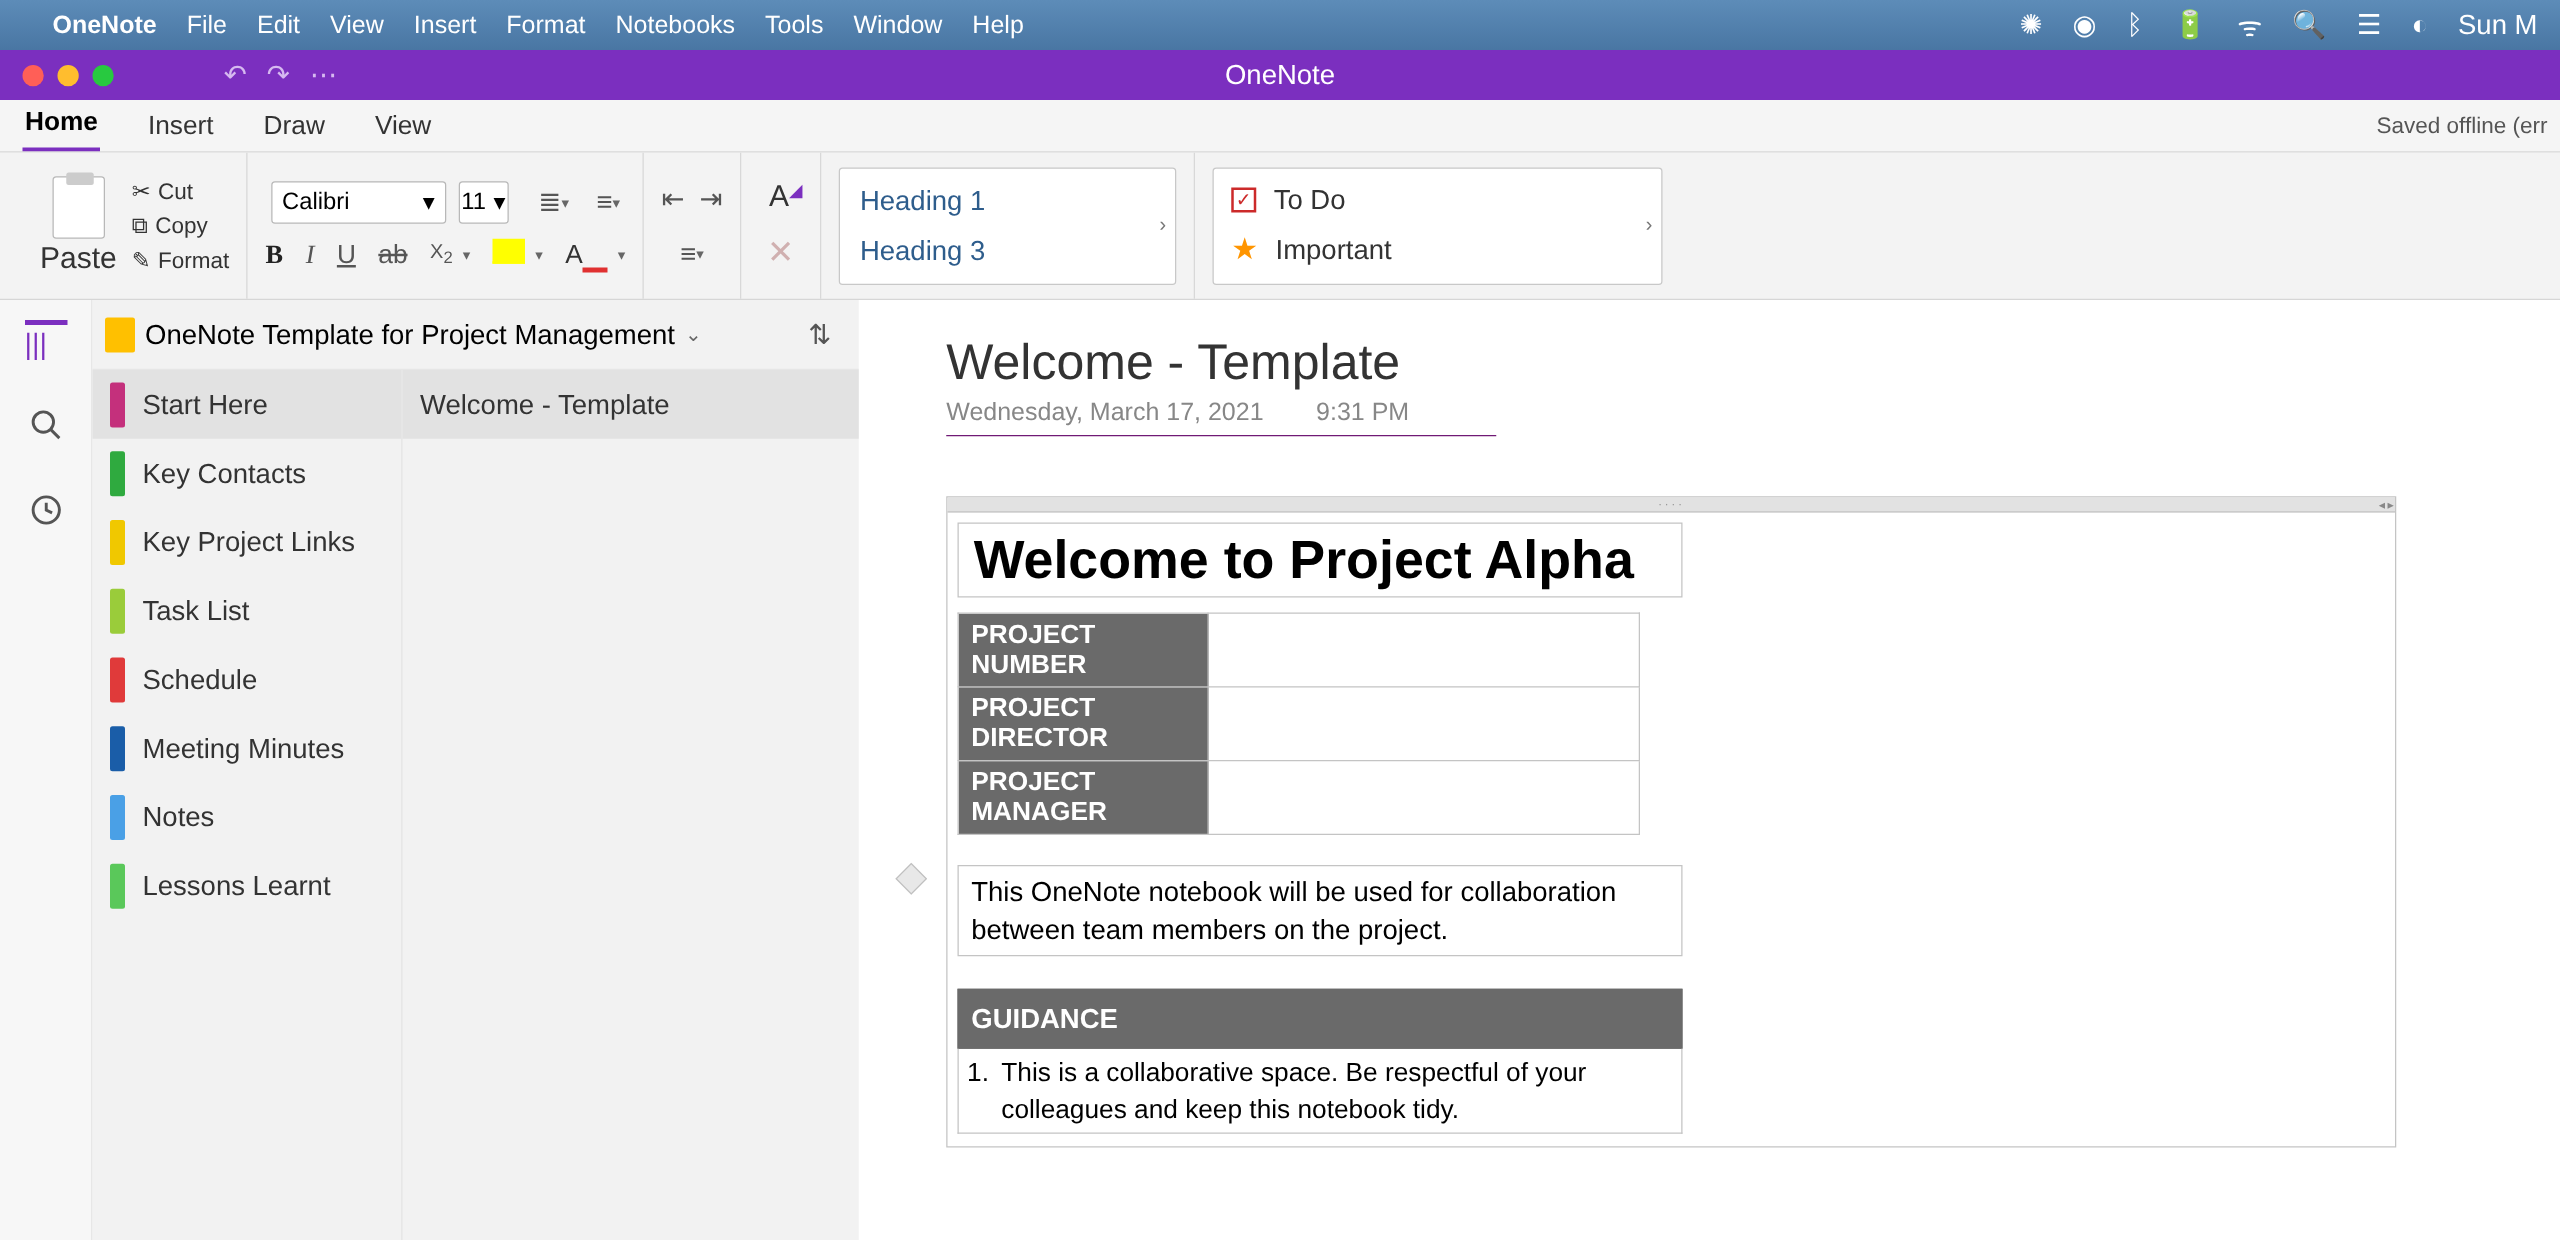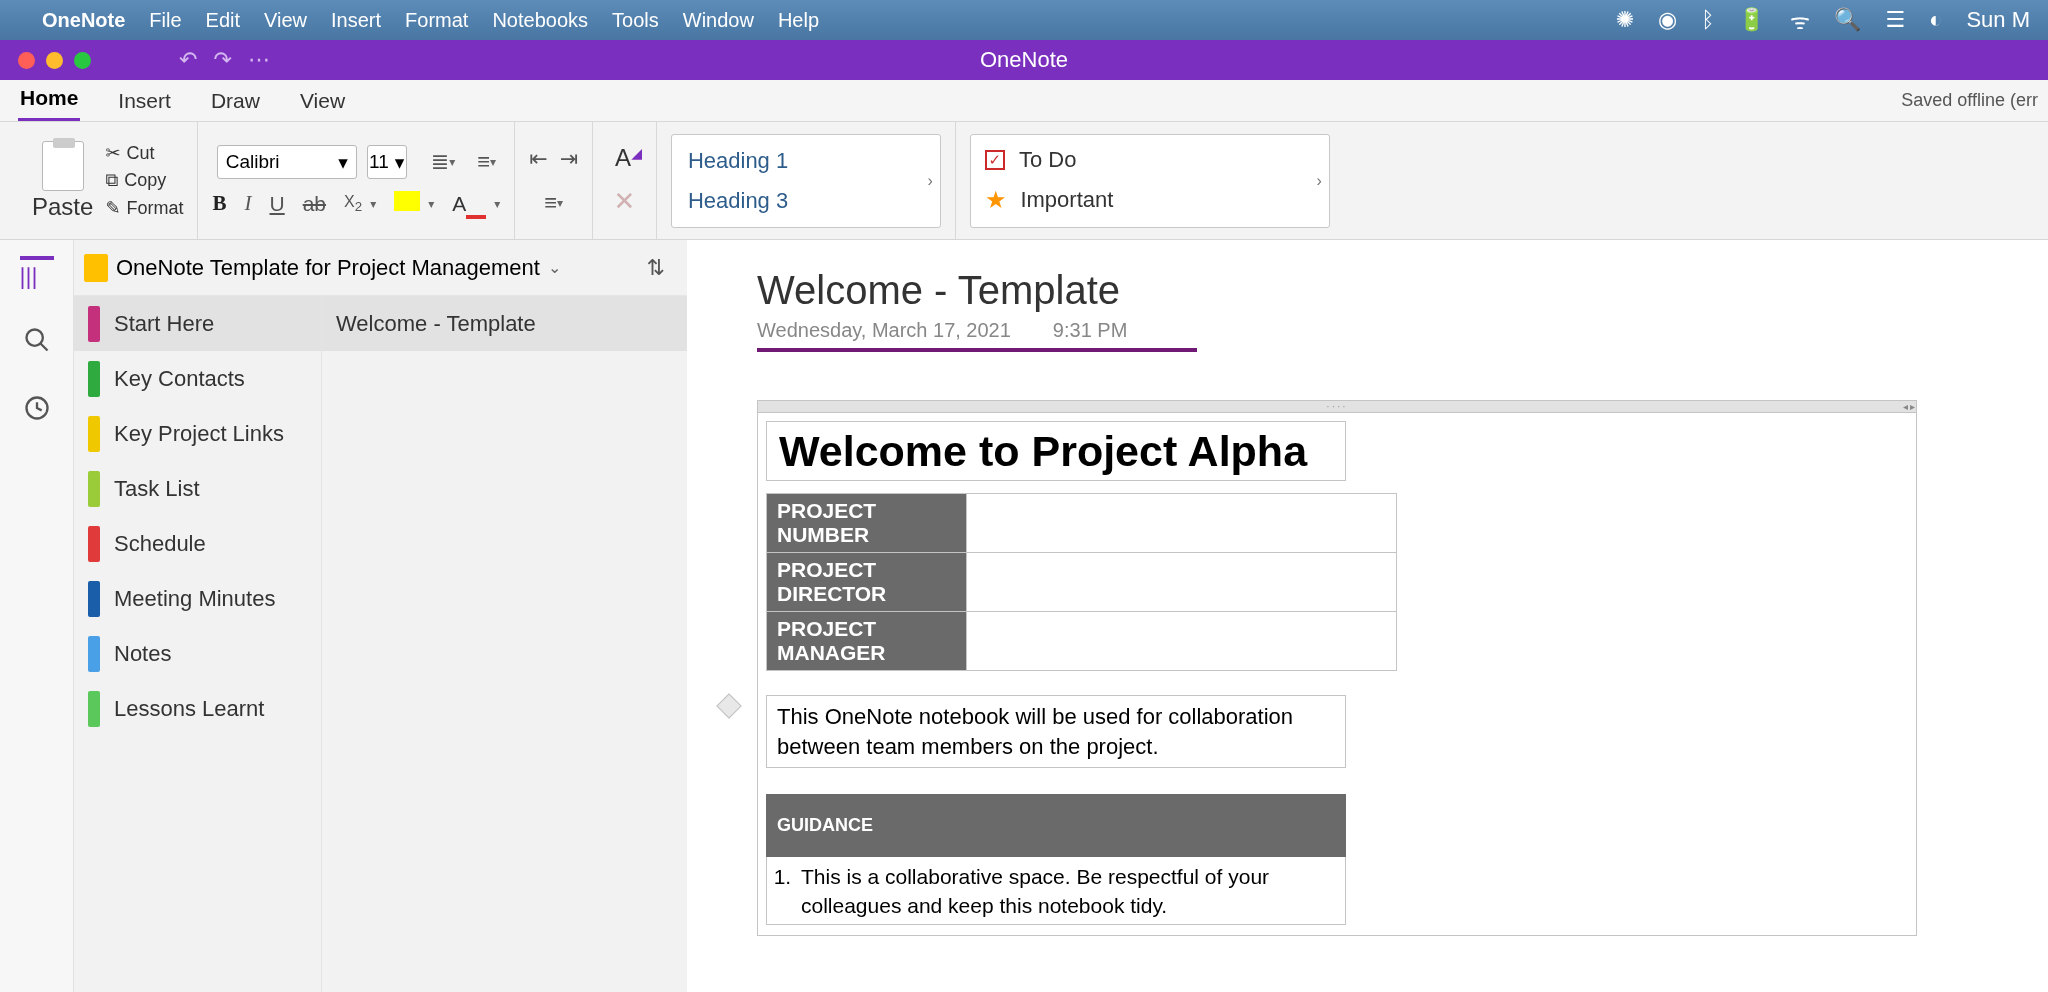--- a/index.html
+++ b/index.html
@@ -81,35 +81,35 @@
 .nav-split { display:flex; flex:1; }
 .sections { width:248px; border-right:1px solid #e4e4e4; }
 .pages { flex:1; }
 .section-item, .page-item { display:flex; align-items:center; height:55px; padding:0 14px; gap:14px; font-size:22px; color:#333; cursor:default; }
 .section-item .tab { width:12px; height:36px; border-radius:2px; }
 .section-item.active, .page-item.active { background:#e2e2e2; }
 
 
 .page-canvas { flex:1; padding:28px 0 0 70px; overflow:hidden; }
 .page-title { font-size:40px; color:#333; font-weight:400; }
-.page-meta { display:flex; gap:42px; color:#878787; font-size:20px; margin-top:6px; padding-bottom:6px; border-bottom:4px solid #701a75; width:440px; }
+.page-meta { display:flex; gap:42px; color:#878787; font-size:20px; margin-top:6px; padding-bottom:6px; border-bottom:1px solid #701a75; width:440px; }
 .note-container { margin-top:48px; width:1160px; border:1px solid #c4c4c4; background:#fff; padding:0 0 10px 0; }
 .note-container .handle { height:12px; background:#e2e2e2; text-align:center; font-size:10px; color:#999; letter-spacing:2px; border-bottom:1px solid #c4c4c4; position:relative; }
 .note-container .handle::after { content:"◂▸"; position:absolute; right:-1px; top:0; font-size:10px; color:#888; }
 .title-cell { margin:8px 8px 10px 8px; border:1px solid #c4c4c4; padding:4px 12px; font-size:43px; font-weight:700; width:580px; min-height:60px; display:flex; align-items:center; }
 
-.meta-table { margin:12px 4px 0 8px; border-collapse:collapse; width:631px; }
+.meta-table { margin:12px 4px 0 8px; border-collapse:collapse; width:546px; }
 .meta-table td { border:1px solid #c4c4c4; font-size:21px; padding:5px 10px; }
 .meta-table td.hd { background:#6a6a6a; color:#fff; font-weight:700; width:200px; }
 
 .note-box { margin:24px 8px 0 8px; border:1px solid #c4c4c4; padding:6px 10px; width:580px; font-size:22px; line-height:1.35; }
 .note-box a { color:#2a6ab2; text-decoration:underline; }
 
 .guidance-box { margin:26px 8px 0 8px; width:580px; }
-.guidance-hdr { background:#6a6a6a; color:#fff; font-weight:700; font-size:18px; padding:20px 10px; border:1px solid #6a6a6a; }
+.guidance-hdr { background:#6a6a6a; color:#fff; font-weight:700; font-size:22px; padding:10px 10px; border:1px solid #6a6a6a; }
 .guidance-list { border:1px solid #c4c4c4; border-top:none; padding:6px 10px 2px 30px; font-size:21px; line-height:1.35; list-style:decimal; }
 .guidance-list li { margin-bottom:2px; padding-left:4px; }
 
 .note-tag { width:18px; height:18px; background:#e8e8e8; position:relative; margin-left:-38px; margin-top:26px; float:left; transform:rotate(45deg); border:1px solid #c0c0c0; }
 
 .x-del { color:#d0b0b0; font-size:26px; }
 
 </style>
 </head>
 <body>

